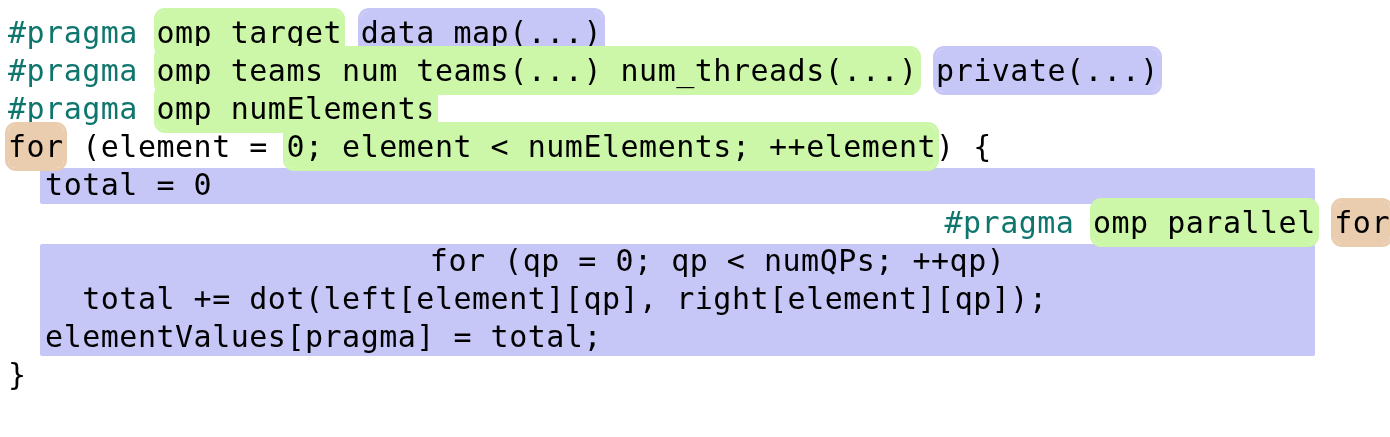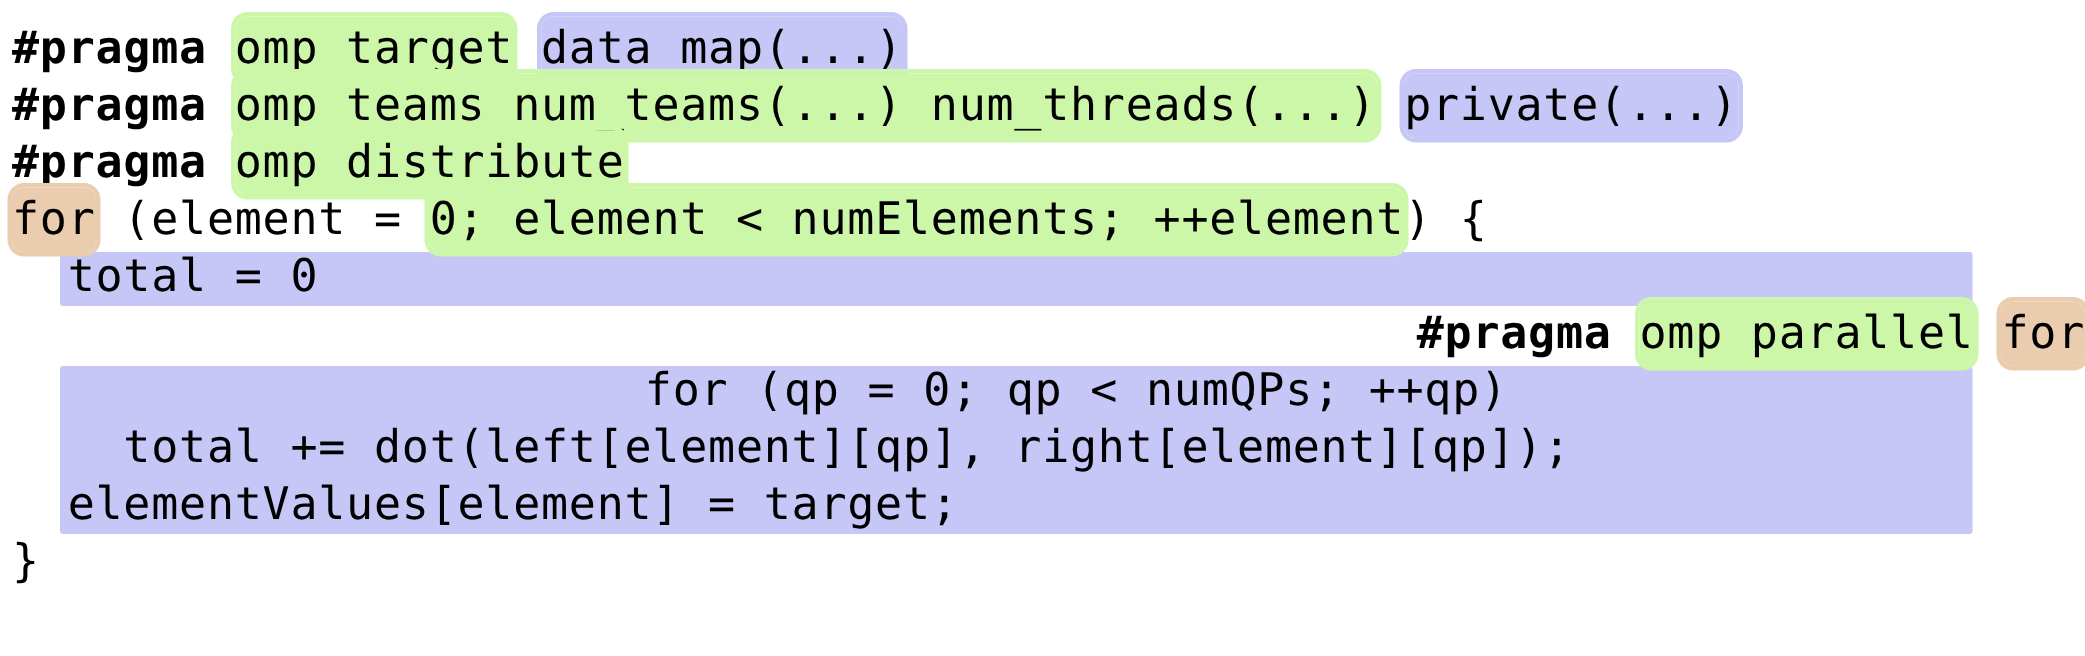--- a/index.html
+++ b/index.html
@@ -50,43 +50,42 @@
     background: #c6c6f7;
     box-shadow: 0 0 0 3px #c6c6f7;
     border-radius: 8px;
   }
   .hl-tan {
     background: #e9cdae;
     box-shadow: 0 0 0 3px #e9cdae;
     border-radius: 8px;
   }
   .kw-pragma {
-    color: #000000;
-    font-weight: bold;
+    color: #0f766e;
   }
 
   
   .block-hl {
     position: absolute;
     background: #c6c6f7;
     z-index: 0;
     border-radius: 2px;
   }
   .code-line > * { position: relative; z-index: 1; }
   .block-line { background: transparent; }
 </style>
 </head>
 <body>
 
 <div id="code-listing">
     <div class="block-hl" style="left: 40px; width: 1275px; top: 168px; height: 36px;"></div>
     <div class="block-hl" style="left: 40px; width: 1275px; top: 244px; height: 112px;"></div>
     <div class="code-line" style="position: relative;"><span class="tok kw-pragma">#pragma</span><span class="tok"> </span><span class="tok hl-green">omp target</span><span class="tok"> </span><span class="tok hl-purple">data map(...)</span></div>
     <div class="code-line" style="position: relative;"><span class="tok kw-pragma">#pragma</span><span class="tok"> </span><span class="tok hl-green">omp teams num_teams(...) num_threads(...)</span><span class="tok"> </span><span class="tok hl-purple">private(...)</span></div>
-    <div class="code-line" style="position: relative;"><span class="tok kw-pragma">#pragma</span><span class="tok"> </span><span class="tok hl-green">omp distribute</span></div>
+    <div class="code-line" style="position: relative;"><span class="tok kw-pragma">#pragma</span><span class="tok"> </span><span class="tok hl-green">omp numElements</span></div>
     <div class="code-line" style="position: relative;"><span class="tok hl-tan">for</span><span class="tok"> (element = </span><span class="tok hl-green">0; element &lt; numElements; ++element</span><span class="tok">) {</span></div>
     <div class="code-line block-line" style="position: relative;"><span class="tok">  total = 0</span></div>
     <div class="code-line" style="position: relative; text-align: right;"><span class="tok kw-pragma">#pragma</span><span class="tok"> </span><span class="tok hl-green">omp parallel</span><span class="tok"> </span><span class="tok hl-tan">for</span></div>
     <div class="code-line block-line" style="position: relative; text-align: center;"><span class="tok">  for (qp = 0; qp &lt; numQPs; ++qp)</span></div>
     <div class="code-line block-line" style="position: relative;"><span class="tok">    total += dot(left[element][qp], right[element][qp]);</span></div>
-    <div class="code-line block-line" style="position: relative;"><span class="tok">  elementValues[element] = target;</span></div>
+    <div class="code-line block-line" style="position: relative;"><span class="tok">  elementValues[pragma] = total;</span></div>
     <div class="code-line" style="position: relative;"><span class="tok">}</span></div>
   </div>
 
 </body></html>

